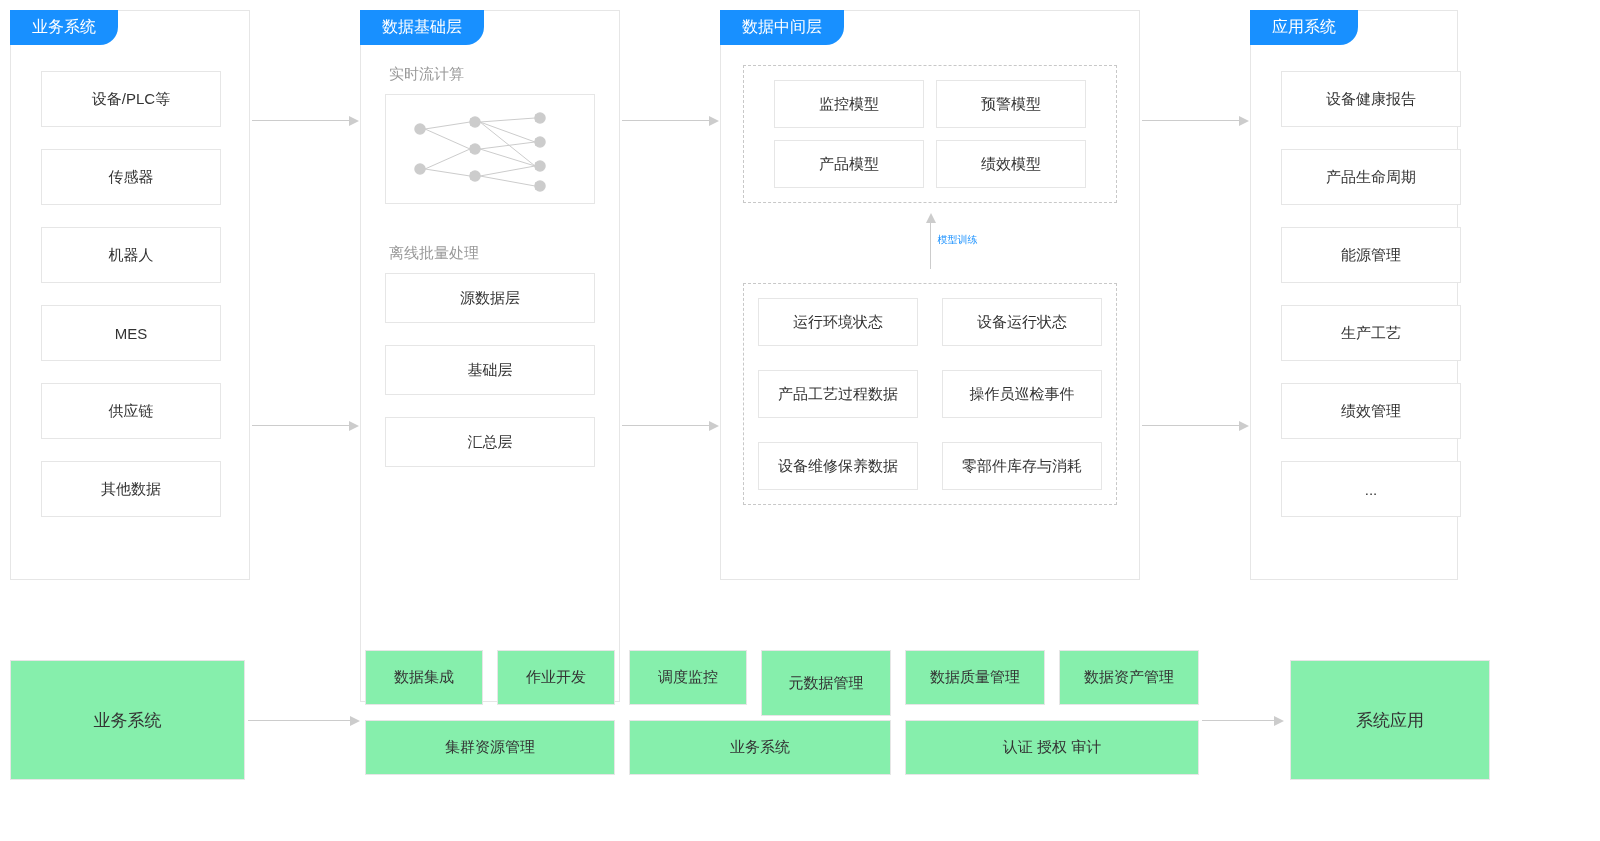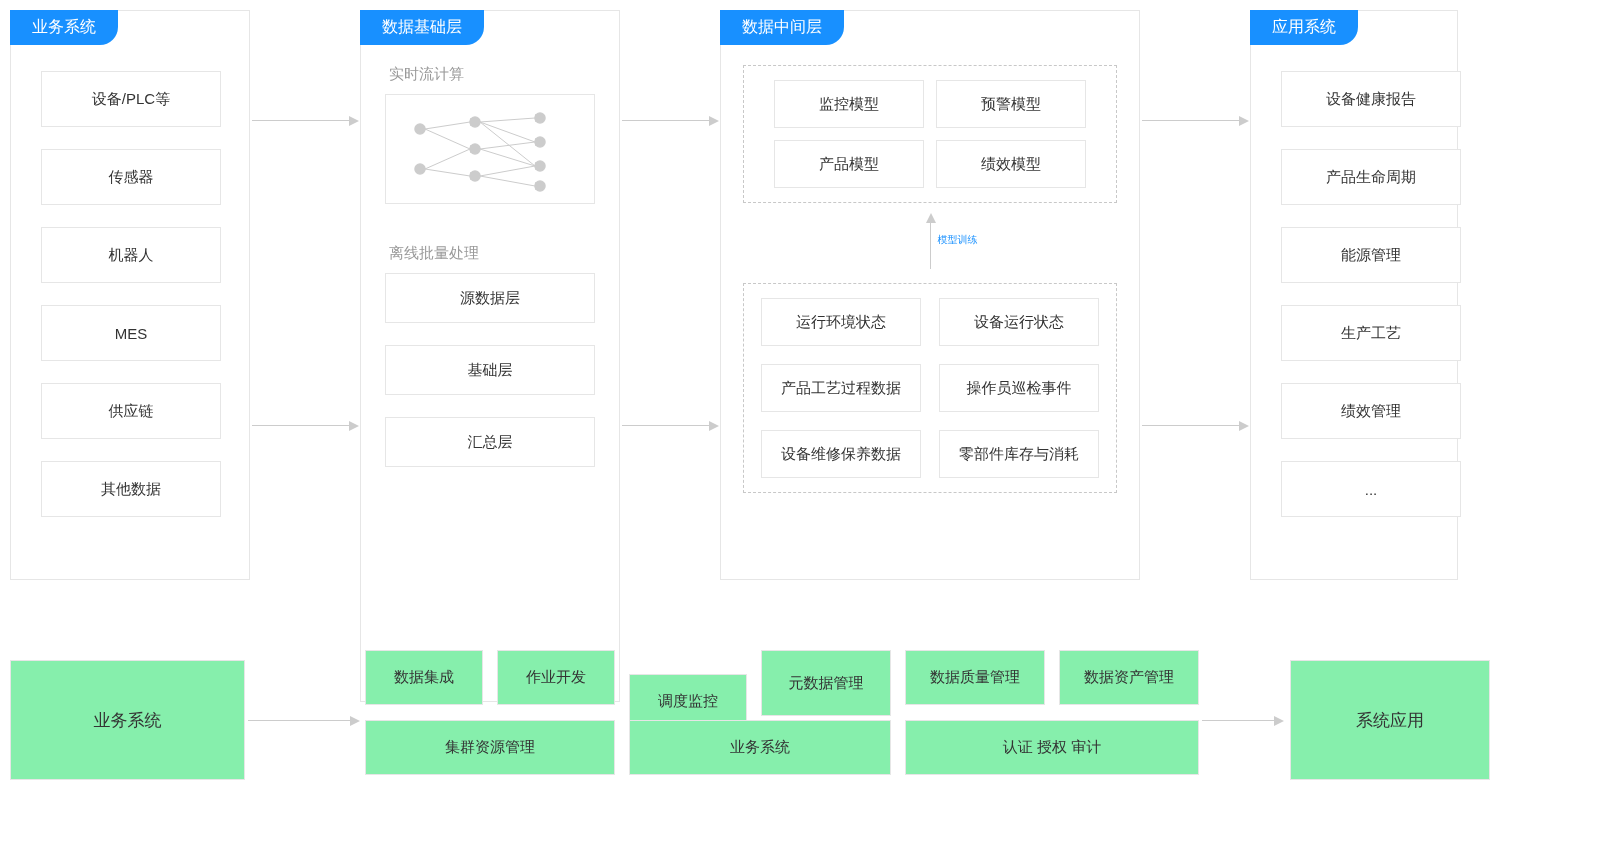--- a/index.html
+++ b/index.html
@@ -166,21 +166,21 @@
     <div class="dashed-box">
       <div class="card card-mid">监控模型</div>
       <div class="card card-mid">预警模型</div>
       <div class="card card-mid">产品模型</div>
       <div class="card card-mid">绩效模型</div>
     </div>
     <div style="height:80px; position:relative;">
       <div class="arrow-up" style="left:50%; top:12px; height:54px;"></div>
       <div style="position:absolute; left:52%; top:30px; color:#1890ff; font-size:10px;">模型训练</div>
     </div>
-    <div class="dashed-box" style="gap:18px;">
+    <div class="dashed-box" style="gap:24px;">
       <div class="card card-mid-wider">运行环境状态</div>
       <div class="card card-mid-wider">设备运行状态</div>
       <div class="card card-mid-wider">产品工艺过程数据</div>
       <div class="card card-mid-wider">操作员巡检事件</div>
       <div class="card card-mid-wider">设备维修保养数据</div>
       <div class="card card-mid-wider">零部件库存与消耗</div>
     </div>
   </div>
 </div>
 
@@ -202,21 +202,21 @@
 <div class="arrow" style="left:622px; top:425px; width:95px;"></div>
 <div class="arrow" style="left:1142px; top:120px; width:105px;"></div>
 <div class="arrow" style="left:1142px; top:425px; width:105px;"></div>
 
 <div class="bottom-card" style="left:10px; top:660px; width:235px; height:120px; font-size:17px;">业务系统</div>
 
 <div class="arrow" style="left:248px; top:720px; width:110px;"></div>
 
 <div class="bottom-card" style="left:365px; top:650px; width:118px; height:55px;">数据集成</div>
 <div class="bottom-card" style="left:497px; top:650px; width:118px; height:55px;">作业开发</div>
-<div class="bottom-card" style="left:629px; top:650px; width:118px; height:55px;margin-top:24px;">调度监控</div>
+<div class="bottom-card" style="left:629px; top:650px; width:118px; height:55px;">调度监控</div>
 <div class="bottom-card" style="left:761px; top:650px; width:130px; height:66px;">元数据管理</div>
 <div class="bottom-card" style="left:905px; top:650px; width:140px; height:55px;">数据质量管理</div>
 <div class="bottom-card" style="left:1059px; top:650px; width:140px; height:55px;">数据资产管理</div>
 
 <div class="bottom-card" style="left:365px; top:720px; width:250px; height:55px;">集群资源管理</div>
 <div class="bottom-card" style="left:629px; top:720px; width:262px; height:55px;">业务系统</div>
 <div class="bottom-card" style="left:905px; top:720px; width:294px; height:55px;">认证  授权  审计</div>
 
 <div class="arrow" style="left:1202px; top:720px; width:80px;"></div>
 

